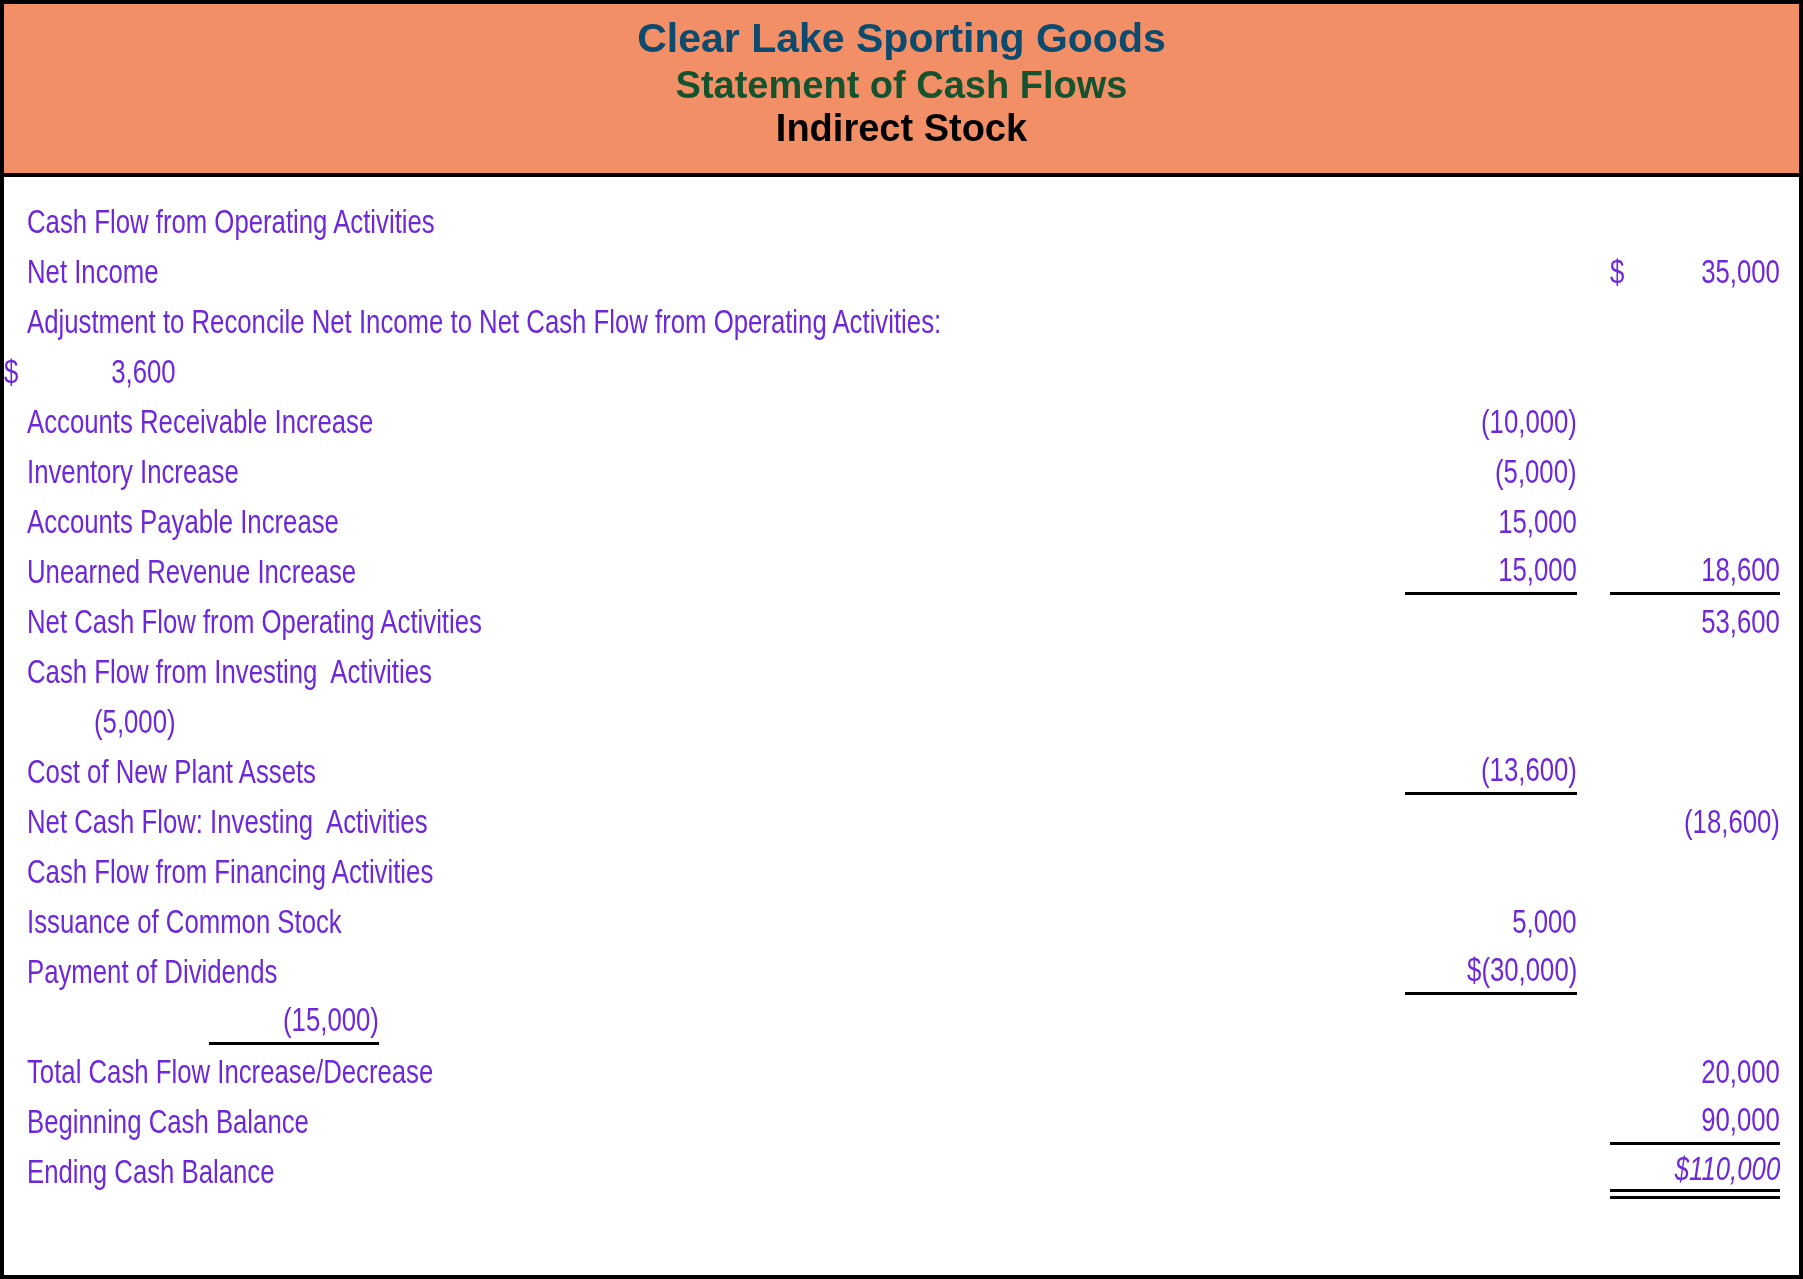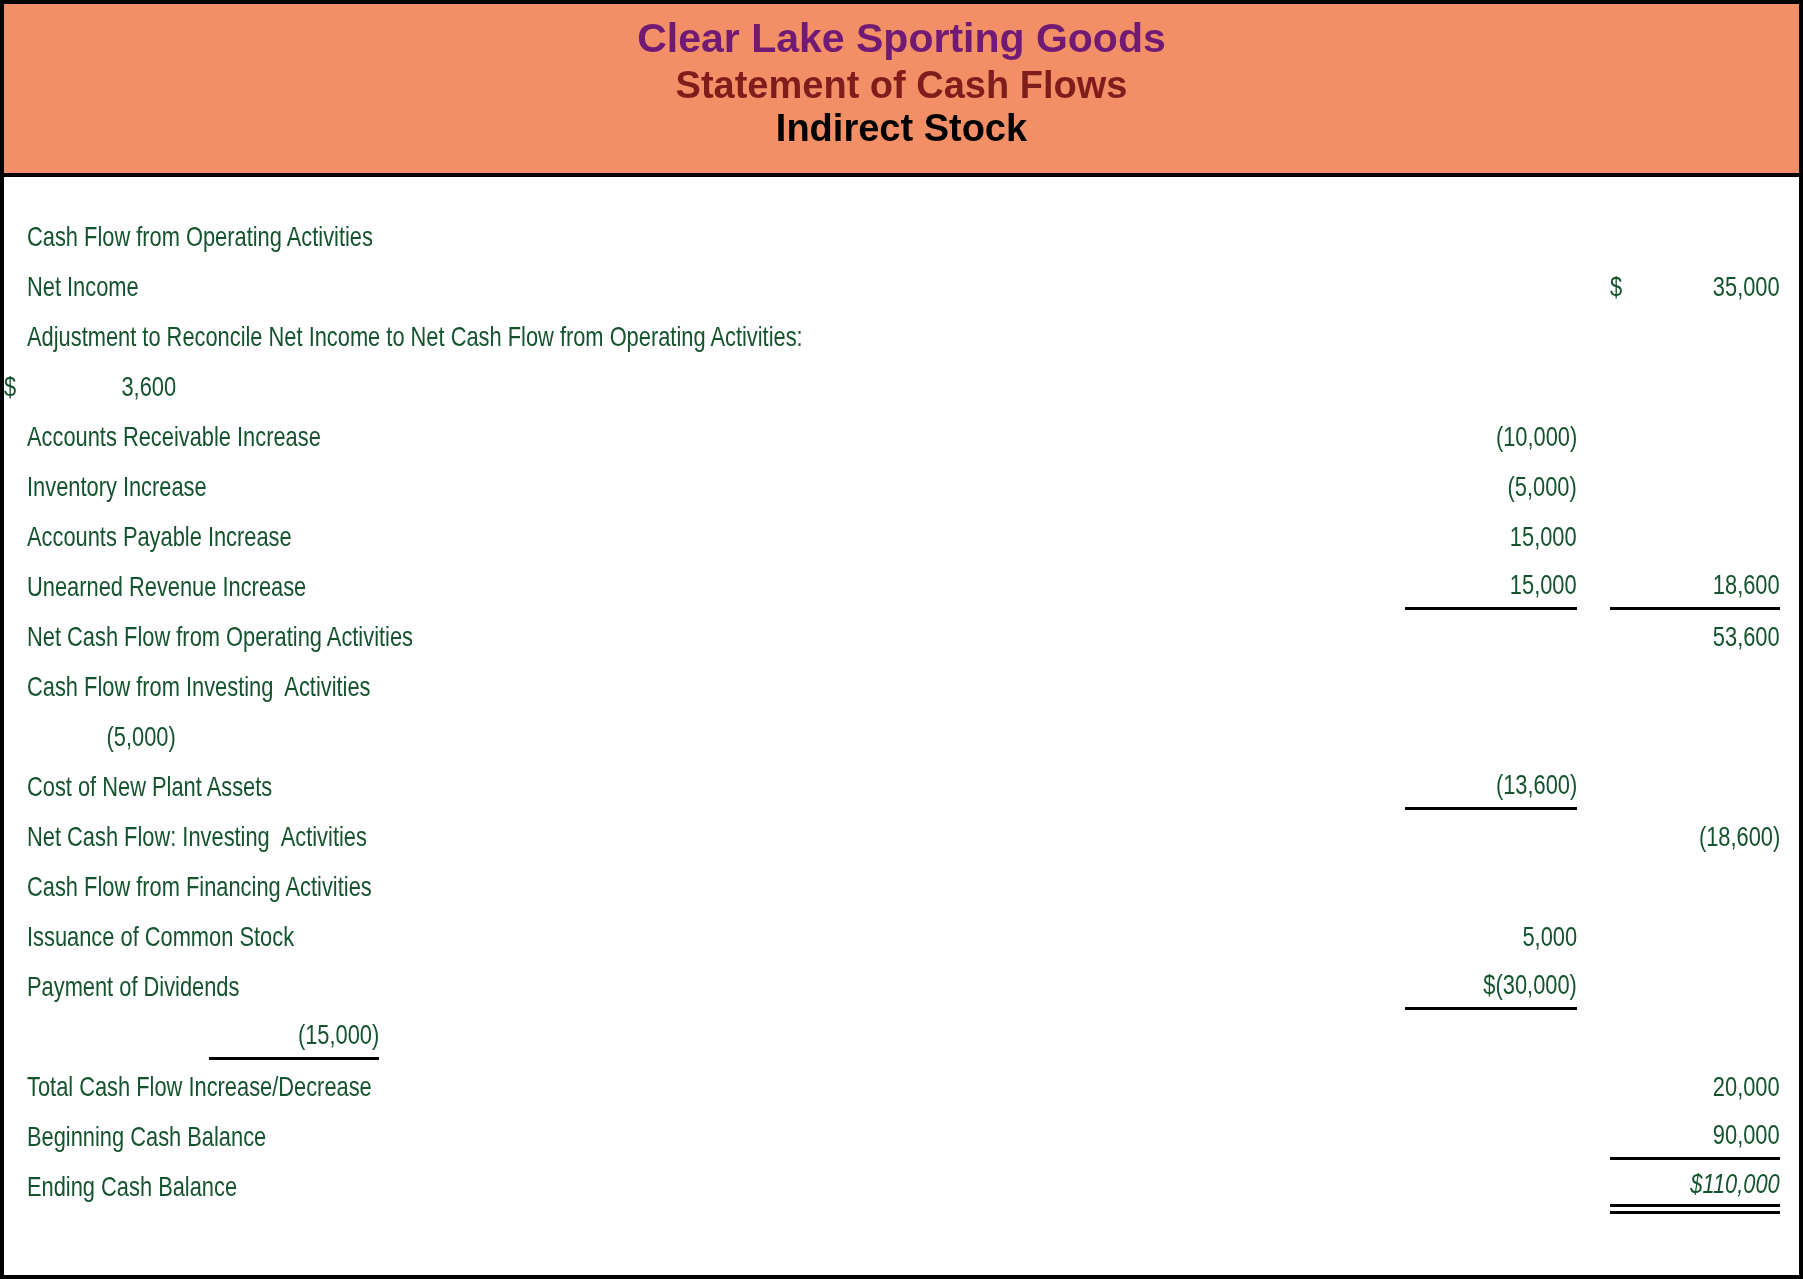--- a/index.html
+++ b/index.html
@@ -29,37 +29,37 @@
   .hdr .l1 {
     font-size: 41px;
     font-weight: bold;
     color: #ffffff;
     line-height: 46px;
     white-space: pre;
   }
   .hdr .l2 {
     font-size: 38px;
     font-weight: bold;
-    color: #7f1d1d;
+    color: #14532d;
     line-height: 44px;
     margin-top: 2px;
     white-space: pre;
   }
   .hdr .l3 {
     font-size: 38px;
     font-weight: bold;
     color: #000000;
     line-height: 42px;
     white-space: pre;
   }
   .bdy {
     flex: 1 1 auto;
-    padding-top: 36px;
-    font-size: 28px;
-    color: #14532d;
+    padding-top: 21px;
+    font-size: 33px;
+    color: #6d28d9;
   }
   .row {
     display: flex;
     height: 50px;
     padding-right: 19px;
     align-items: flex-start;
   }
   .cell {
     box-sizing: border-box;
     height: 47px;
@@ -97,21 +97,21 @@
     margin-right: auto;
     transform: scaleX(0.78);
     transform-origin: 0 50%;
   }
 </style>
 </head>
 <body>
 
 <div class="sheet" style="border-color: rgb(0, 0, 0);">
   <div class="hdr" style="background: rgb(242, 143, 102);">
-    <div class="l1" style="color: #701a75;">Clear Lake Sporting Goods</div>
+    <div class="l1" style="color: #0c4a6e;">Clear Lake Sporting Goods</div>
     <div class="l2">Statement of Cash Flows</div>
     <div class="l3">Indirect Stock</div>
   </div>
   <div class="bdy">
       <div class="row">
         <div class="cell label">
           <span class="tx">Cash Flow from Operating Activities</span>
         </div>
         <div class="cell mid"></div>
         <div class="cell rightcol"></div>

